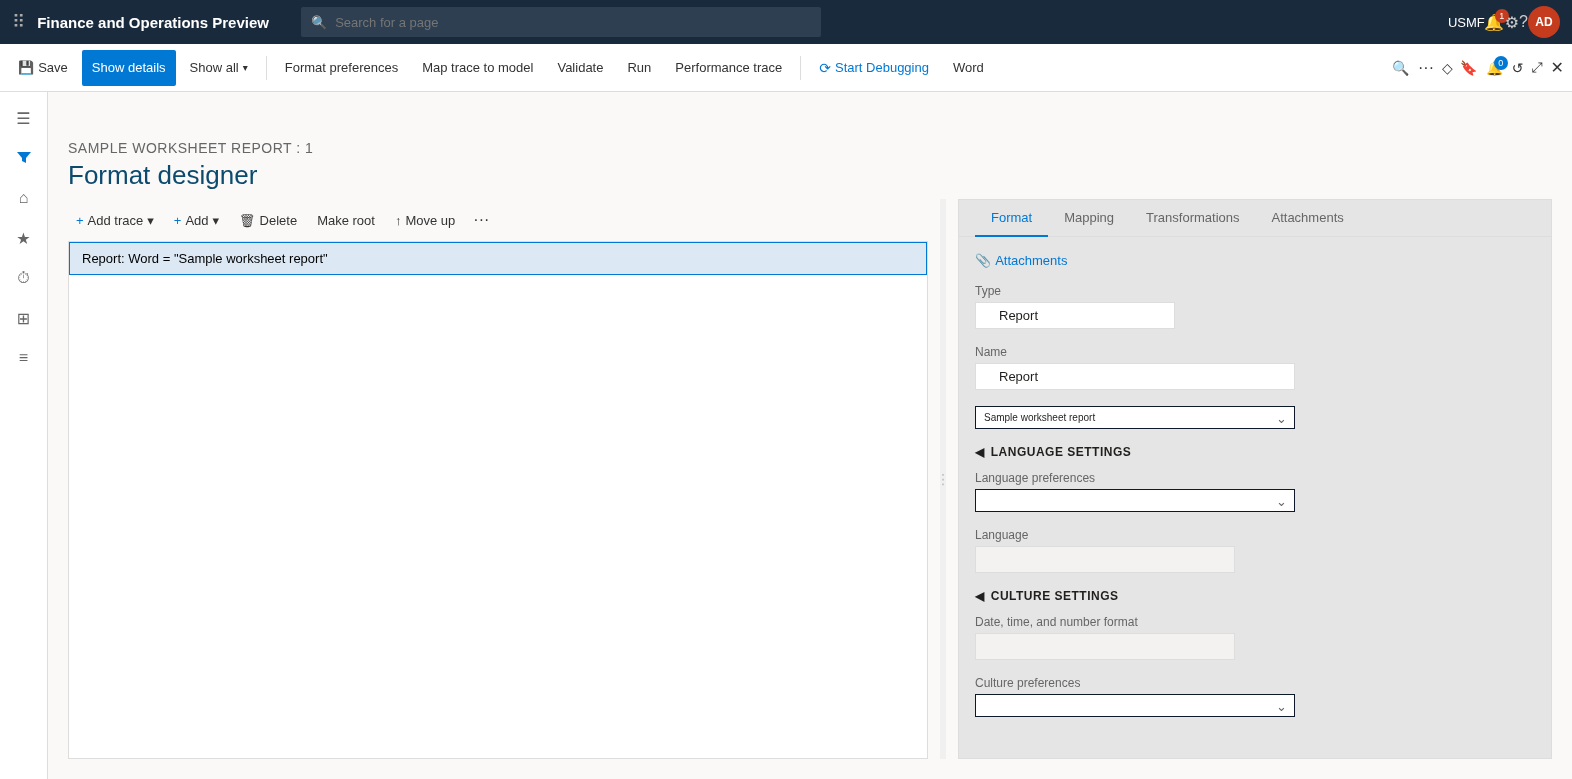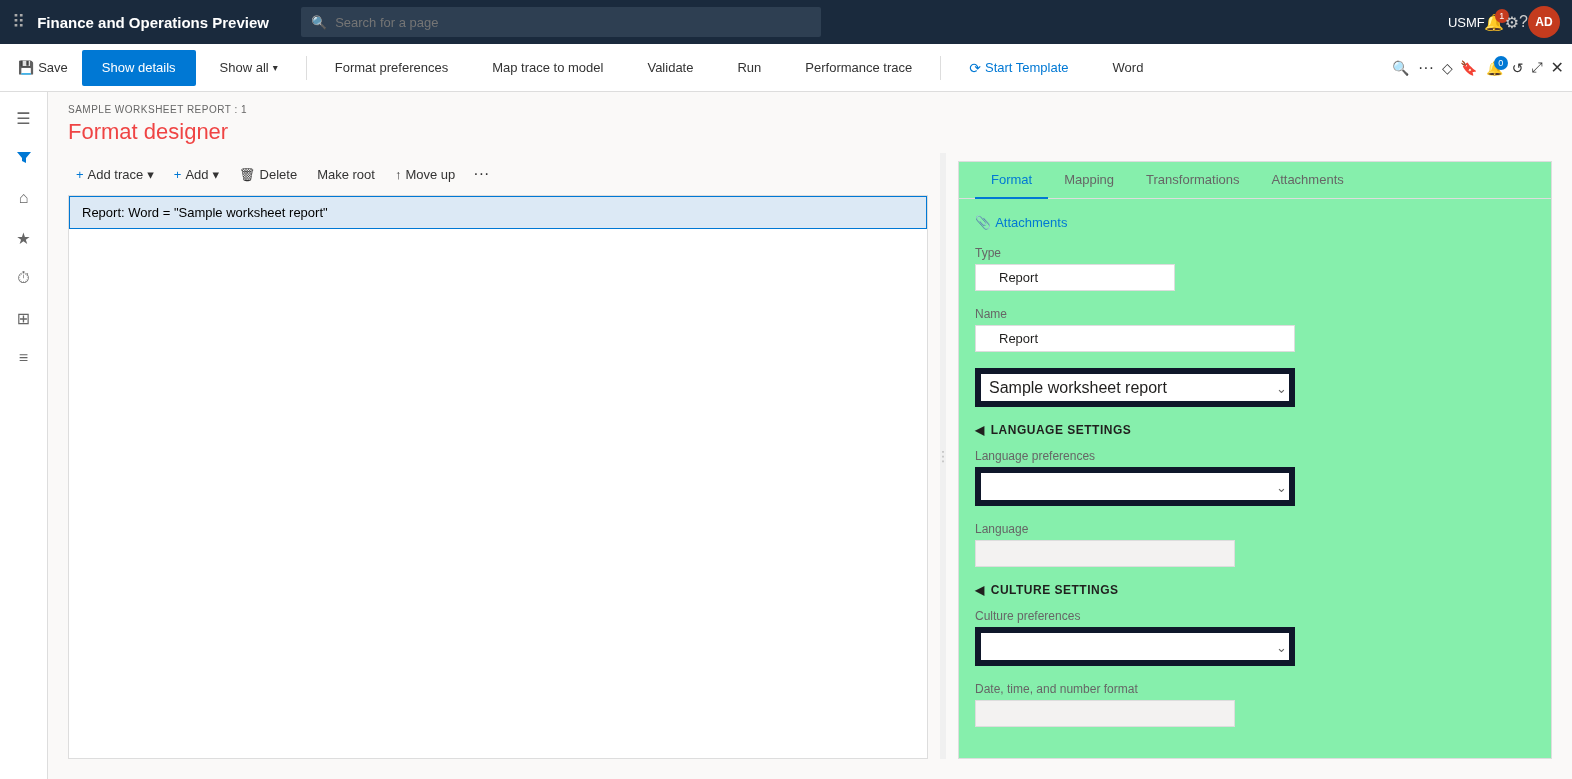--- a/index.html
+++ b/index.html
@@ -39,41 +39,41 @@
     }
 
     
     .actionbar {
       display: flex; align-items: center;
       background: #fff; border-bottom: 1px solid #ddd;
       height: 48px; padding: 0 8px; gap: 4px;
     }
     .action-btn {
       display: flex; align-items: center; gap: 4px;
-      padding: 6px 20px; border: none; background: transparent;
+      padding: 6px 10px; border: none; background: transparent;
       font-size: 13px; cursor: pointer; color: #333; border-radius: 2px; height: 36px;
     }
     .action-btn.primary { background: #0078d4; color: #fff; }
     .action-btn-save { display: flex; align-items: center; gap: 4px; padding: 6px 10px; border: none; background: transparent; font-size: 13px; cursor: pointer; color: #333; border-radius: 2px; height: 36px; }
     .separator { width: 1px; height: 24px; background: #ddd; margin: 0 4px; }
     .action-btn .chevron { font-size: 10px; }
 
     
     .layout { display: flex; height: calc(100vh - 92px); }
     .left-sidebar {
       width: 48px; background: #fff; border-right: 1px solid #ddd;
       display: flex; flex-direction: column; align-items: center; padding: 8px 0; gap: 4px;
     }
     .sidebar-icon { width: 36px; height: 36px; display: flex; align-items: center; justify-content: center; cursor: pointer; color: #666; font-size: 16px; border-radius: 2px; }
 
     
     .main-content { flex: 1; display: flex; flex-direction: column; overflow: hidden; background: #faf9f8; }
     .page-header { padding: 12px 20px 8px 20px; background: #faf9f8; }
-    .breadcrumb { font-size: 10px; color: #666; text-transform: uppercase; letter-spacing: 0.5px; margin-bottom: 4px; }
-    .page-title { font-size: 22px; font-weight: 300; color: #ef4444; }
+    .breadcrumb { font-size: 14px; color: #666; text-transform: uppercase; letter-spacing: 0.5px; margin-bottom: 4px; margin-top: 36px; }
+    .page-title { font-size: 26px; font-weight: 300; color: #0c4a6e; }
 
     
     .designer-area { display: flex; flex: 1; overflow: hidden; padding: 0 20px 20px 20px; gap: 12px; }
 
     
     .left-panel { flex: 0 0 860px; display: flex; flex-direction: column; }
     .toolbar { display: flex; align-items: center; gap: 4px; padding: 8px 0; }
     .tool-btn {
       display: flex; align-items: center; gap: 4px;
       padding: 4px 8px; border: none; background: transparent;
@@ -83,40 +83,40 @@
     .tool-btn.more { font-size: 16px; padding: 4px 6px; }
 
     .tree-area { flex: 1; background: #fff; border: 1px solid #ddd; overflow: auto; }
     .tree-item {
       display: flex; align-items: center;
       padding: 8px 12px; cursor: pointer; font-size: 13px;
     }
     .tree-item.selected { background: #dce9f5; border: 1px solid #0078d4; }
 
     
-    .right-panel { flex: 1; background: #86efac; border: 1px solid #ddd; overflow-y: auto; display: flex; flex-direction: column; margin-top: 8px; }
+    .right-panel { flex: 1; background: #e5e5e5; border: 1px solid #ddd; overflow-y: auto; display: flex; flex-direction: column; }
     .right-tabs { display: flex; border-bottom: 1px solid #ddd; padding: 0 16px; }
     .right-tab {
       padding: 10px 16px; font-size: 13px; cursor: pointer; color: #666;
       border-bottom: 2px solid transparent; margin-bottom: -1px;
     }
     .right-tab.active { color: #0078d4; border-bottom-color: #0078d4; font-weight: 500; }
 
     .right-content { padding: 16px; flex: 1; }
     .attachments-link { color: #0078d4; font-size: 13px; cursor: pointer; display: flex; align-items: center; gap: 4px; margin-bottom: 16px; }
     .field-group { margin-bottom: 16px; }
     .field-label { font-size: 12px; color: #666; margin-bottom: 4px; }
     .field-input {
       width: 100%; padding: 5px 23px; border: 1px solid #ddd;
       font-size: 13px; color: #201f1e; background: #fff; outline: none;
     }
     .field-input.readonly { background: #f3f2f1; color: #666; }
     .field-select {
-      width: 100%; padding: 5px 8px; border: 6px solid #0f172a;
-      font-size: 16px; color: #201f1e; background: #fff; outline: none;
+      width: 100%; padding: 5px 8px; border: 1px solid #0f172a;
+      font-size: 10px; color: #201f1e; background: #fff; outline: none;
       appearance: none; cursor: pointer;
     }
     .select-wrapper { position: relative; }
     .select-wrapper::after { content: '⌄'; position: absolute; right: 8px; top: 50%; transform: translateY(-50%); pointer-events: none; color: #666; }
 
     .section-header {
       display: flex; align-items: center; gap: 6px;
       font-size: 12px; font-weight: 600; color: #201f1e; text-transform: uppercase;
       letter-spacing: 0.5px; margin: 16px 0 12px 0; cursor: pointer;
     }
@@ -169,21 +169,21 @@
   </button>
   <button class="action-btn">
     <span>Run</span>
   </button>
   <button class="action-btn">
     <span>Performance trace</span>
   </button>
   <div class="separator"></div>
   <button class="action-btn" style="color:#0078d4">
     <span style="font-size:14px">⟳</span>
-    <span>Start Template</span>
+    <span>Start Debugging</span>
   </button>
   <button class="action-btn">
     <span>Word</span>
   </button>
   <div style="margin-left:auto; display:flex; align-items:center; gap:8px;">
     <span class="topbar-icon-btn" style="color:#333; font-size:14px;">🔍</span>
     <span class="topbar-icon-btn" style="color:#333; font-size:16px;">···</span>
     <span class="topbar-icon-btn" style="color:#333; font-size:14px;">◇</span>
     <span class="topbar-icon-btn" style="color:#333; font-size:14px;">🔖</span>
     <div style="position:relative; display:inline-block">
@@ -307,29 +307,29 @@
             <div class="field-label">Language</div>
             <input type="text" class="field-input readonly" style="width: 260px;" value="">
           </div>
 
           <div class="section-header">
             <span>◀</span>
             <span>CULTURE SETTINGS</span>
           </div>
 
           <div class="field-group">
+            <div class="field-label">Date, time, and number format</div>
+            <input type="text" class="field-input readonly" style="width: 260px;" value="">
+          </div>
+
+          <div class="field-group">
             <div class="field-label">Culture preferences</div>
             <div class="select-wrapper" style="width:320px;">
               <select class="field-select">
                 <option value=""></option>
               </select>
             </div>
           </div>
-
-          <div class="field-group">
-            <div class="field-label">Date, time, and number format</div>
-            <input type="text" class="field-input readonly" style="width: 260px;" value="">
-          </div>
         </div>
       </div>
     </div>
   </div>
 </div>
 
 </body></html>

